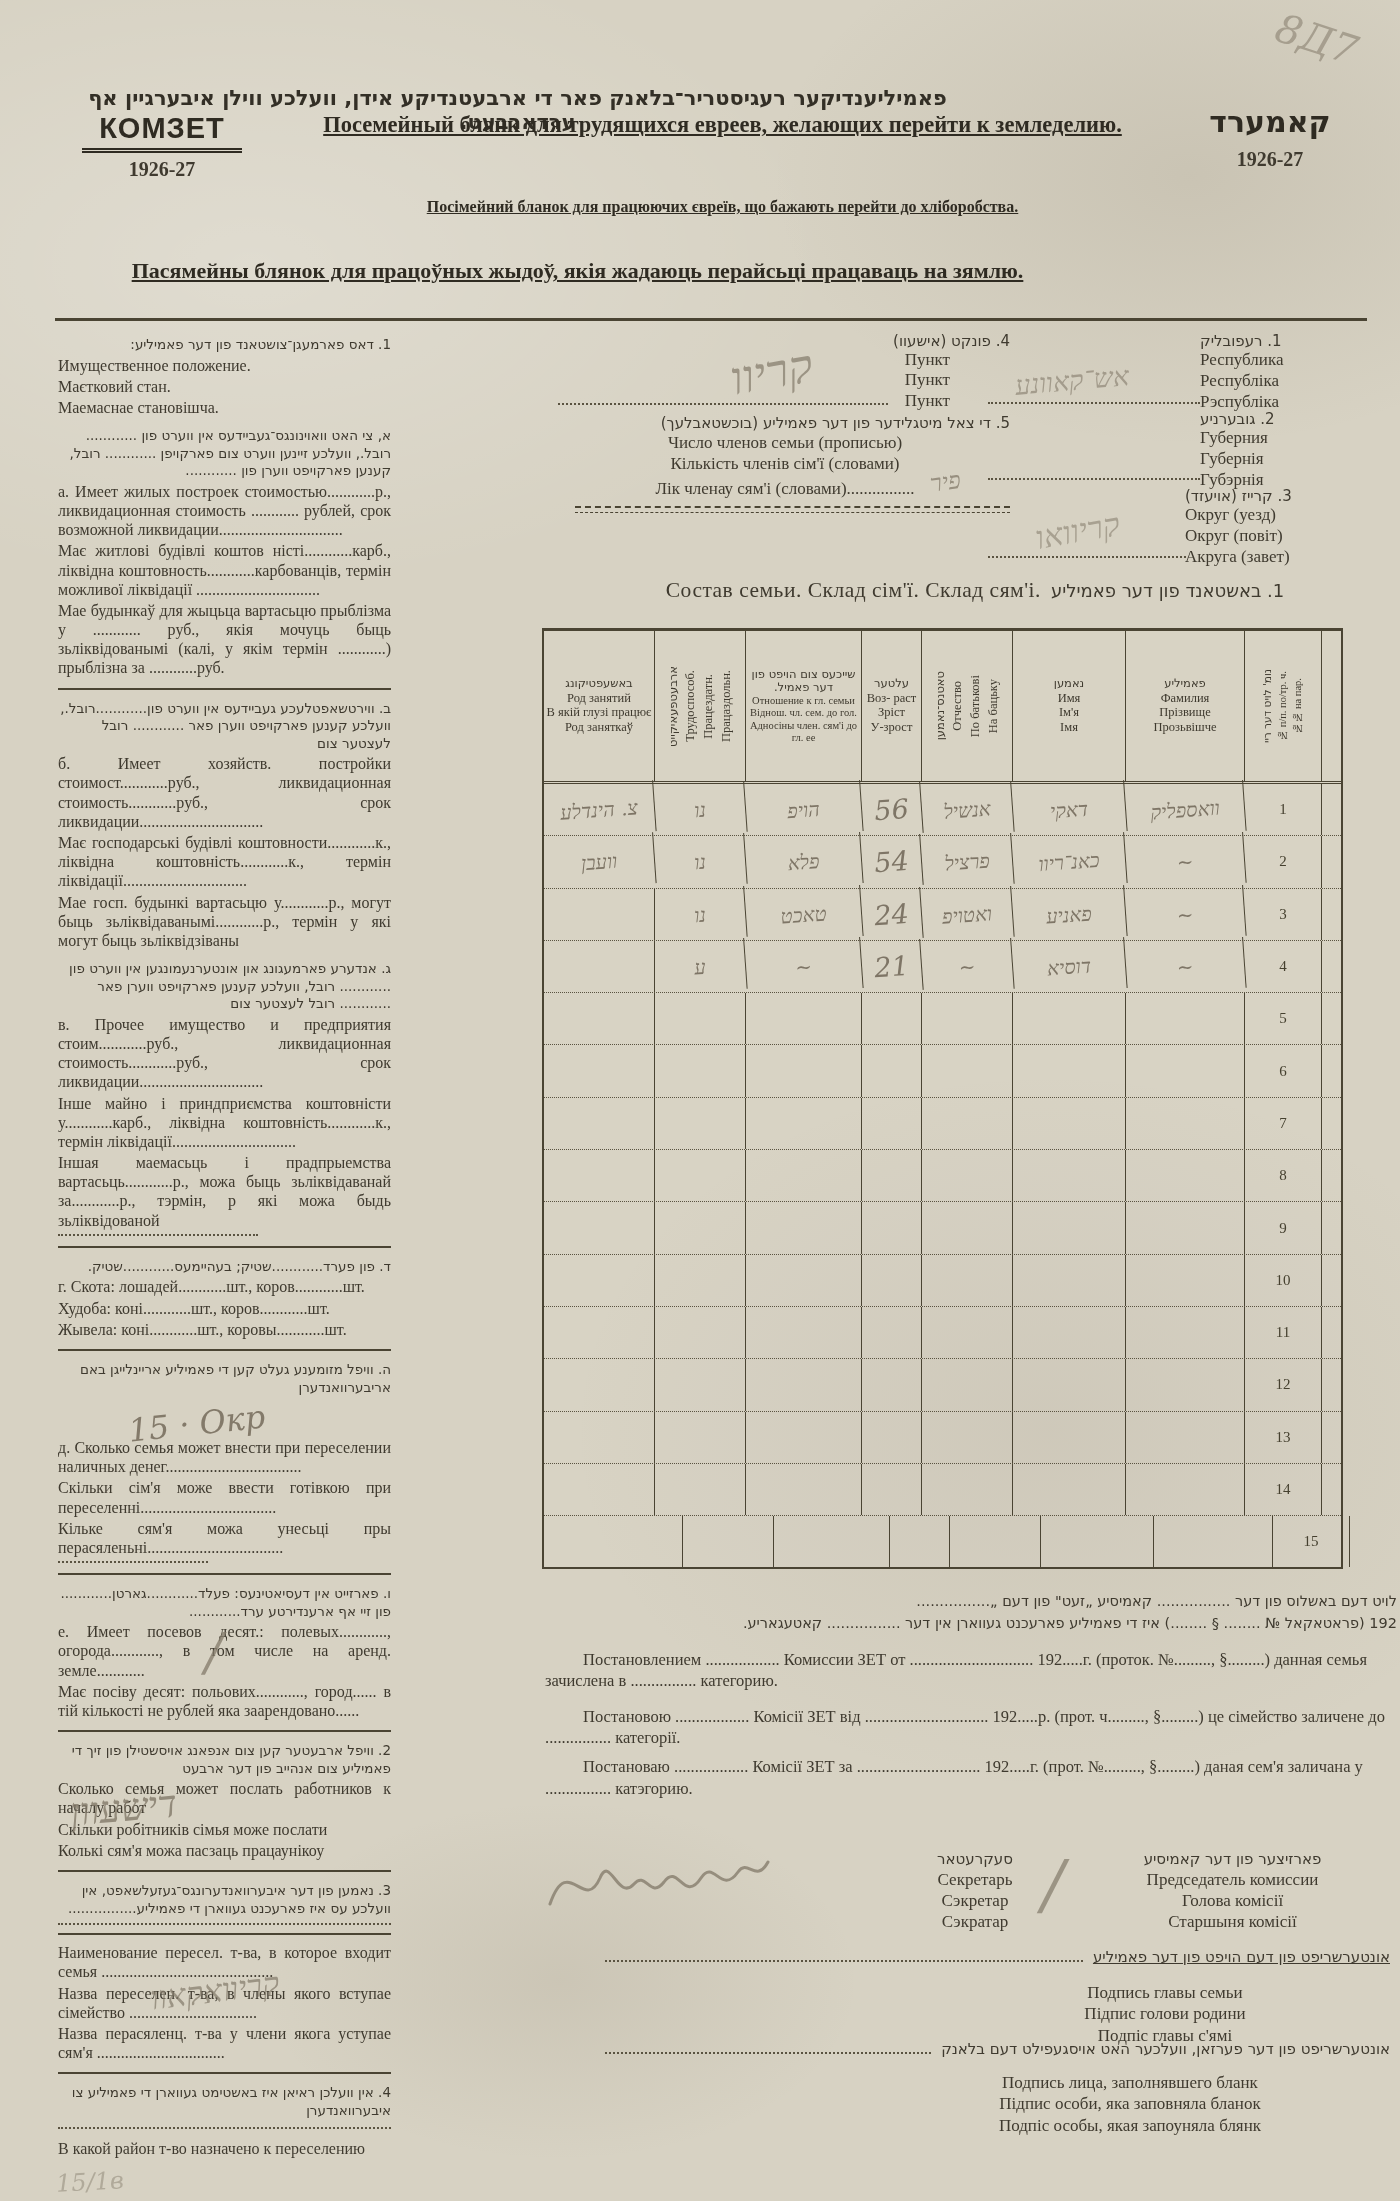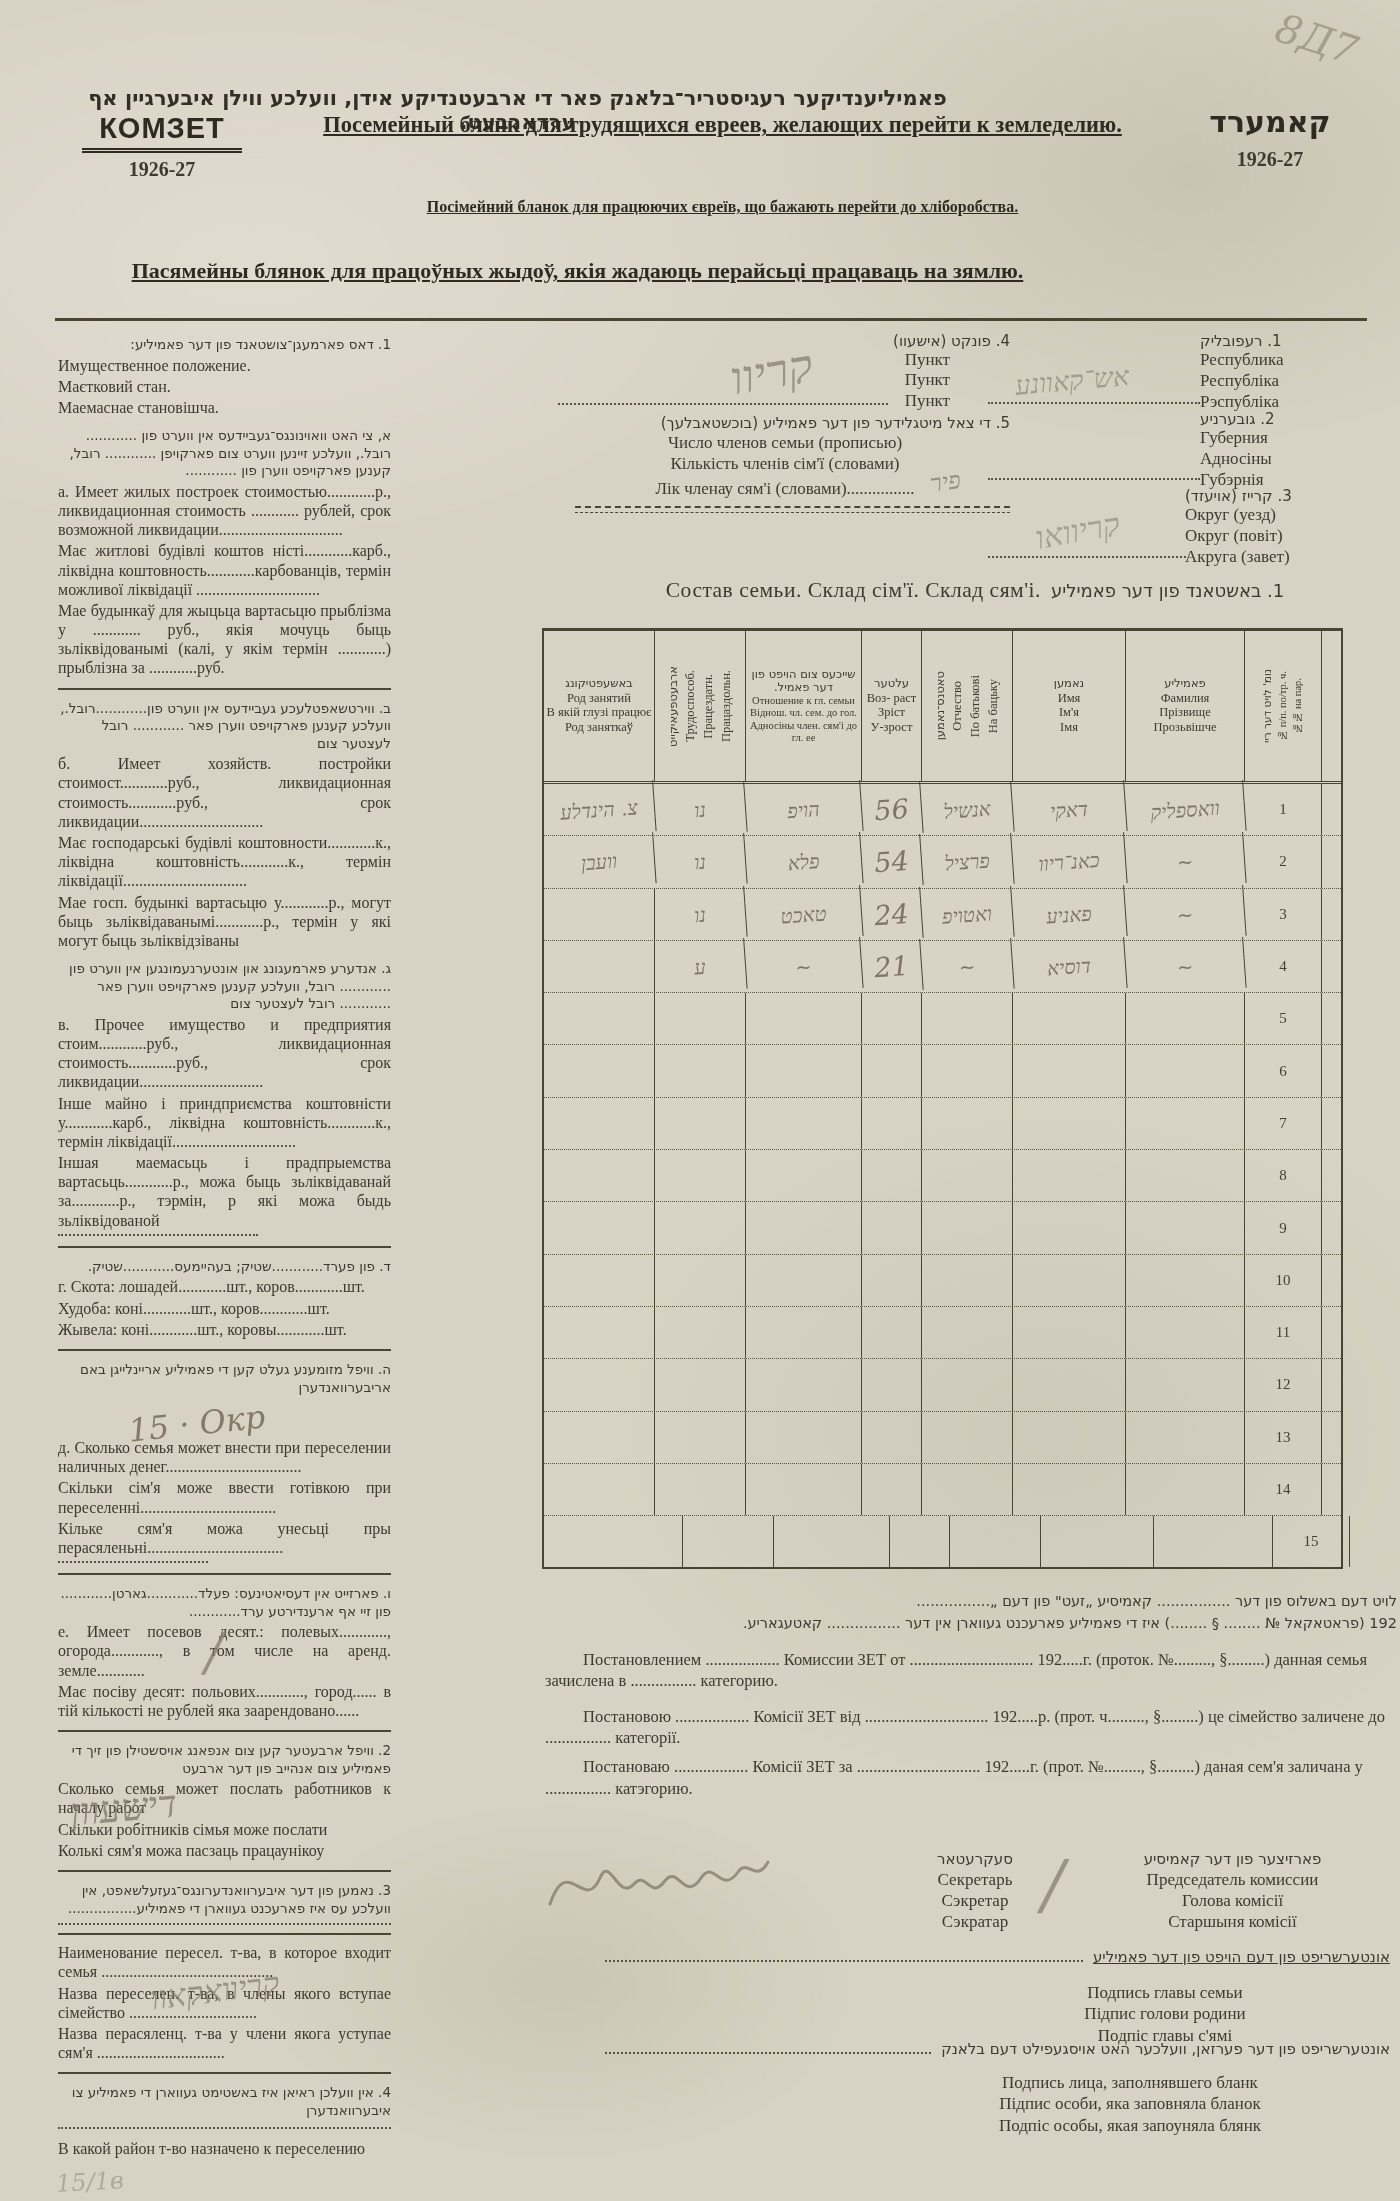--- a/index.html
+++ b/index.html
@@ -194,21 +194,21 @@
     <div>Республика</div>
     <div>Республіка</div>
     <div>Рэспубліка</div>
   </div>
   <div class="abs dotline" style="left:988px;top:402px;width:212px;"></div>
   <div class="abs hand he" style="left:1015px;top:365px;font-size:27px;transform:rotate(-5deg);opacity:.6;">אש־קאוונע</div>
 
   <div class="abs flabel" style="left:1200px;top:410px;width:150px;">
     <div class="he">2. גובערניע</div>
     <div>Губерния</div>
-    <div>Адносіны</div>
+    <div>Губернія</div>
     <div>Губэрнія</div>
   </div>
   <div class="abs dotline" style="left:988px;top:478px;width:212px;"></div>
 
   <div class="abs flabel" style="left:1185px;top:487px;width:178px;">
     <div class="he">3. קרייז (אויעזד)</div>
     <div>Округ (уезд)</div>
     <div>Округ (повіт)</div>
     <div>Акруга (завет)</div>
   </div>

